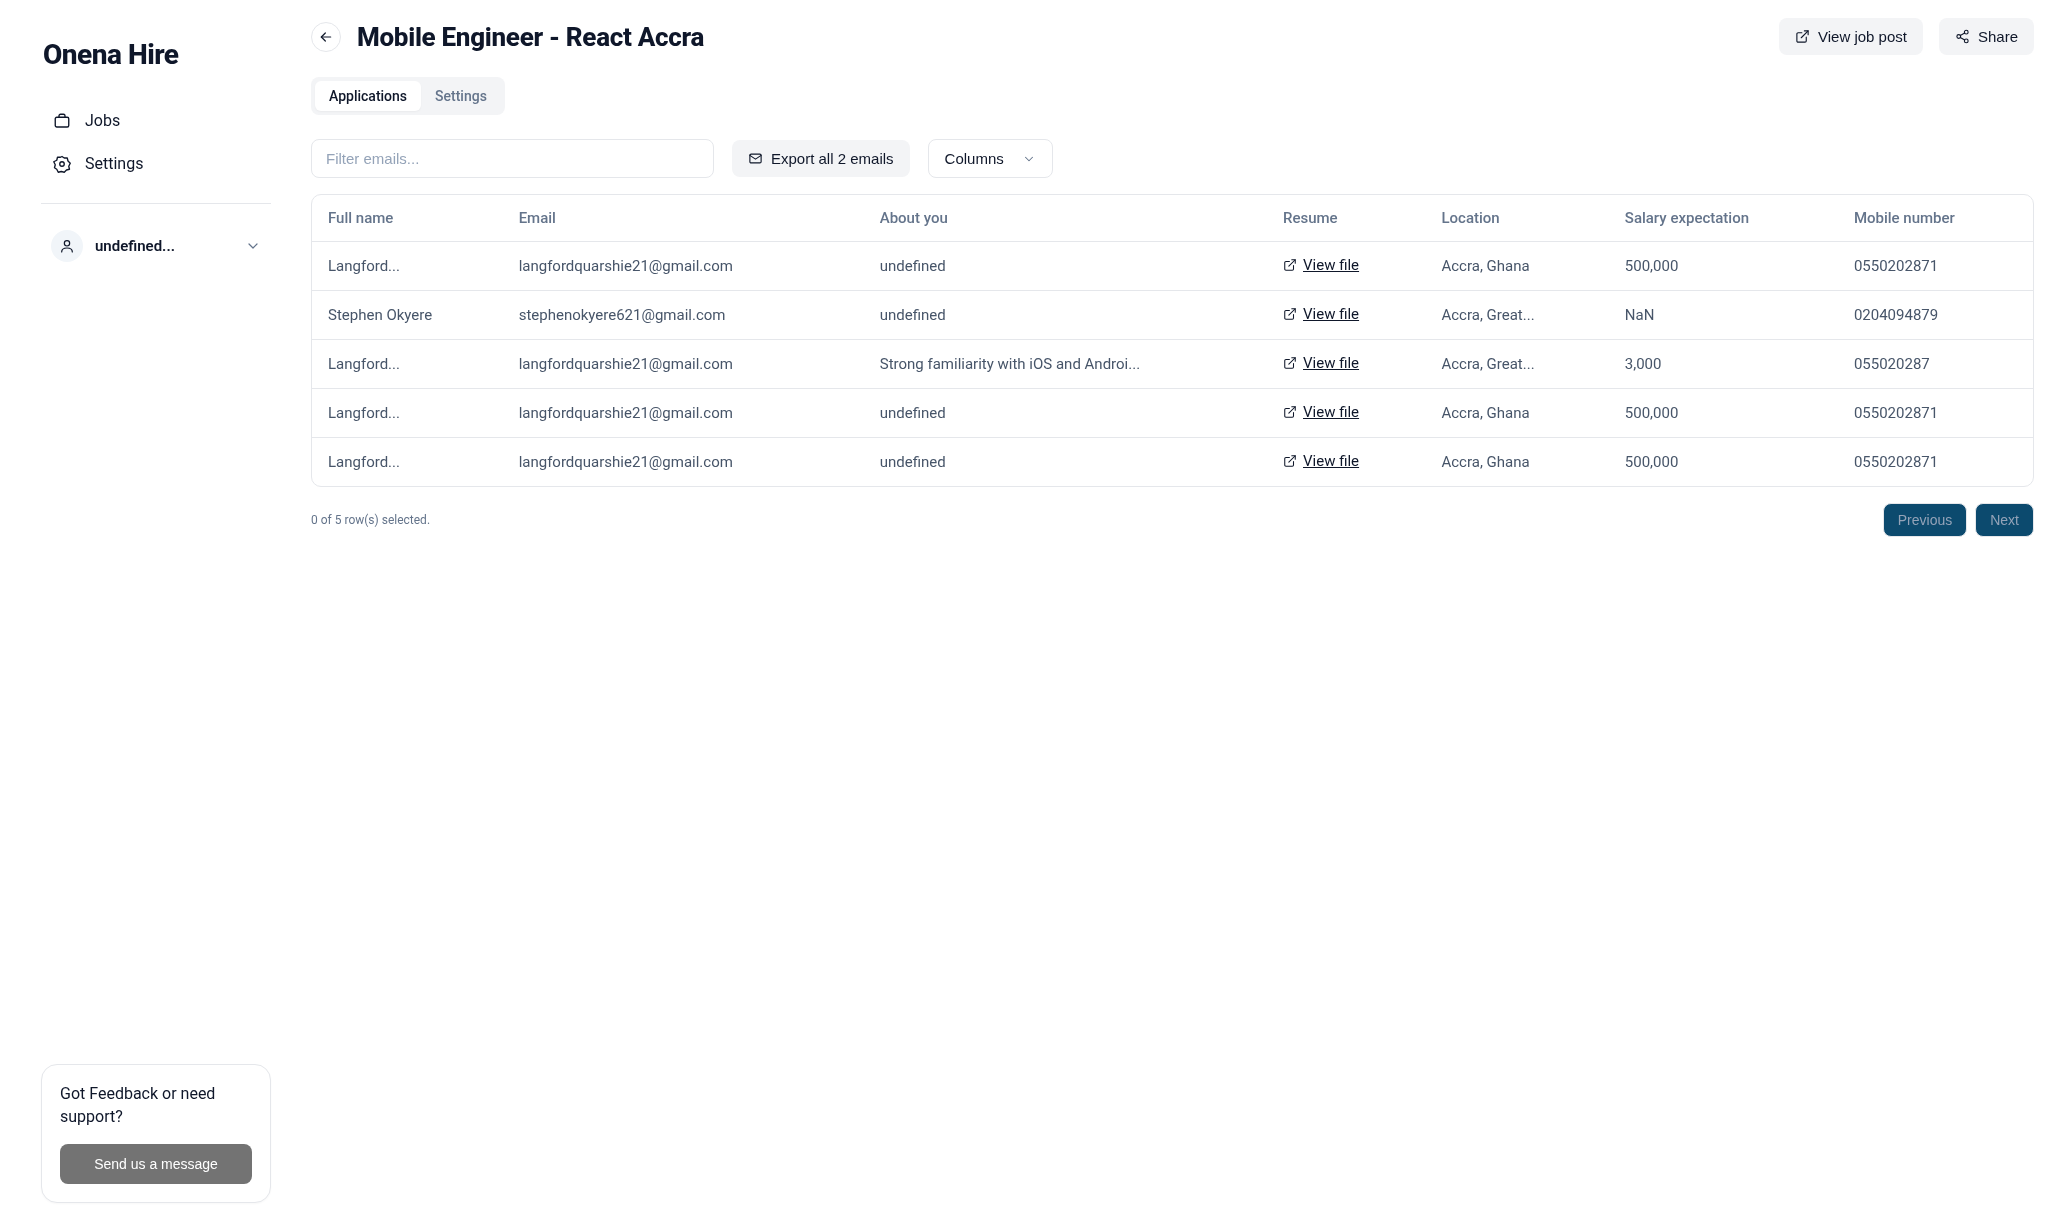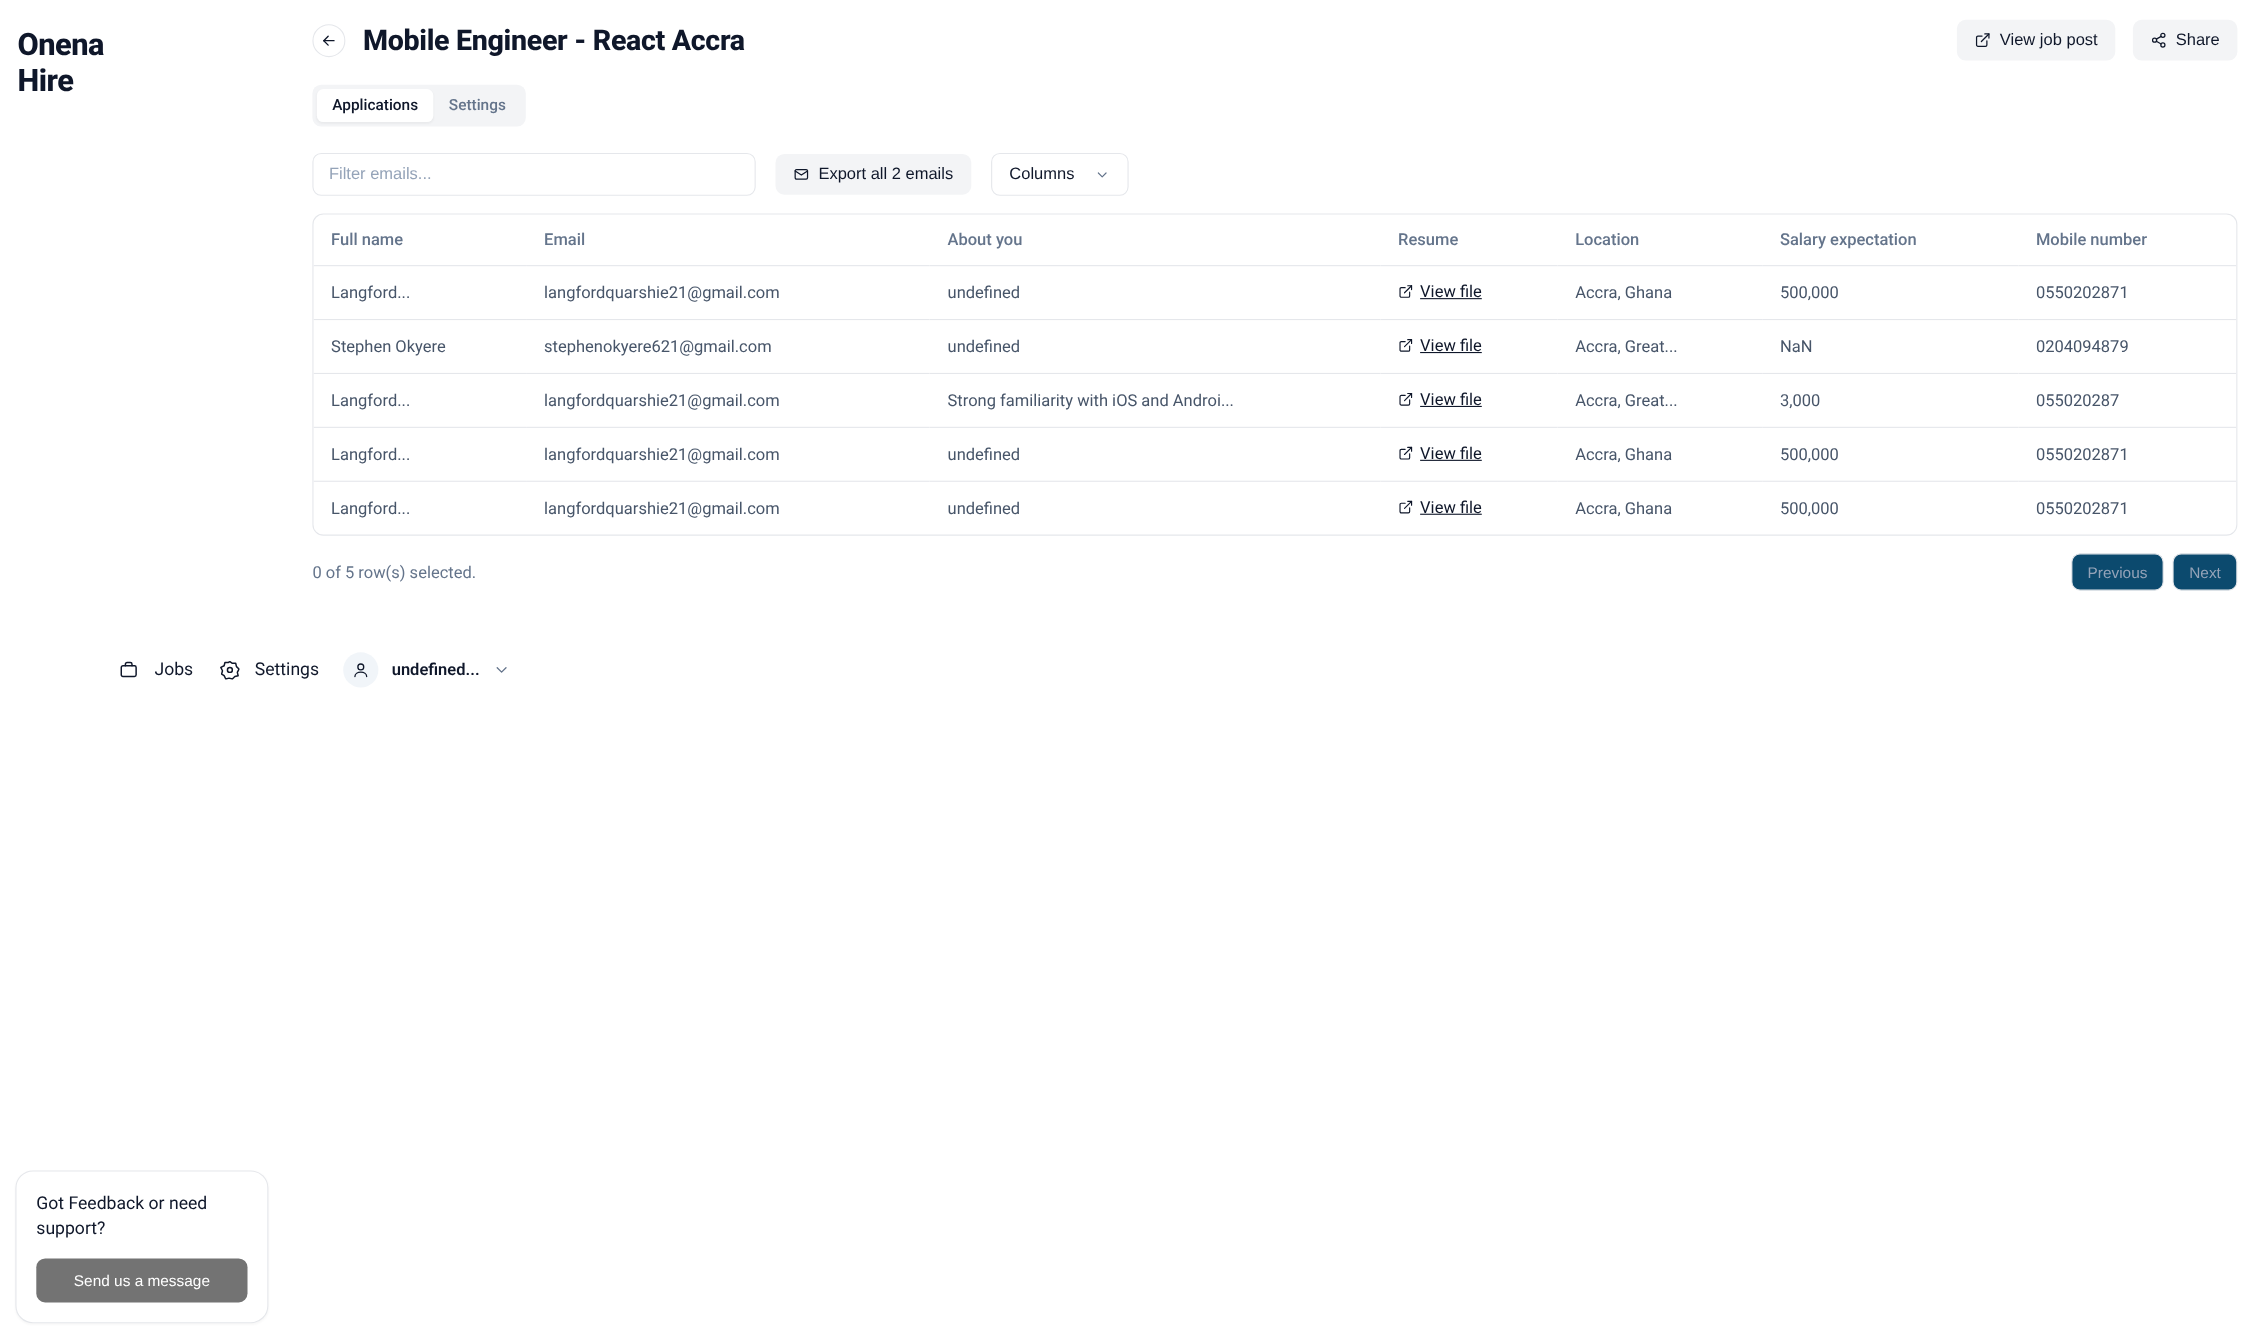--- a/index.html
+++ b/index.html
@@ -1,18 +1,18 @@
 <!DOCTYPE html>
 <html><head>
 <meta charset="utf-8">
 <style>
 * { box-sizing: border-box; margin: 0; padding: 0; }
 body { font-family: -apple-system, BlinkMacSystemFont, "Segoe UI", Roboto, sans-serif; background: #fff; color: #0f172a; }
 .app { display: flex; min-height: 100vh; }
-.sidebar { width: 258px; padding: 18px 14px; display: flex; flex-direction: row; position: relative; }
+.sidebar { width: 258px; padding: 32px 14px; display: flex; flex-direction: column; position: relative; margin-left: 27px; }
 .brand { font-size: 28px; font-weight: 800; letter-spacing: -0.5px; padding: 6px 2px 28px; }
 .nav-item { display: flex; align-items: center; gap: 14px; padding: 12px 12px; border-radius: 8px; color: #0f172a; font-size: 16px; cursor: pointer; }
 .divider { height: 1px; background: #e5e7eb; margin: 18px 0; }
 .user-chip { display: flex; align-items: center; gap: 12px; padding: 8px 10px; border-radius: 8px; cursor: pointer; }
 .avatar { width: 32px; height: 32px; border-radius: 50%; background: #f1f5f9; display: flex; align-items: center; justify-content: center; }
 .user-name { font-weight: 600; font-size: 15px; max-width: 130px; overflow: hidden; text-overflow: ellipsis; white-space: nowrap; }
 .feedback-card { position: absolute; left: 14px; bottom: 14px; width: 230px; border: 1px solid #e5e7eb; border-radius: 16px; padding: 18px; background: #fff; box-shadow: 0 1px 2px rgba(0,0,0,0.03); }
 .feedback-title { font-size: 16px; color: #0f172a; margin-bottom: 16px; line-height: 1.4; }
 .feedback-btn { width: 100%; background: #737373; color: #fff; border: none; border-radius: 8px; padding: 12px 14px; font-size: 14px; font-weight: 500; cursor: pointer; }
 .main { flex: 1; padding: 18px 14px 24px 26px; }
@@ -37,21 +37,21 @@
 tbody tr:last-child td { border-bottom: none; }
 .view-file { display: inline-flex; align-items: center; gap: 6px; text-decoration: underline; color: #0f172a; cursor: pointer; }
 .col-name { width: 130px; max-width:130px; overflow:hidden; text-overflow:ellipsis; }
 .col-email { width: 220px; }
 .col-about { width: 275px; max-width:275px; overflow:hidden; text-overflow:ellipsis; }
 .col-resume { width: 100px; }
 .col-location { width: 125px; max-width:125px; overflow:hidden; text-overflow:ellipsis; }
 .col-salary { width: 145px; }
 .col-mobile { width: 130px; }
 .table-footer { display: flex; align-items: center; margin-top: 16px; }
-.selection-label { color: #64748b; font-size: 15px; }
+.selection-label { color: #64748b; font-size: 12px; }
 .pagination { margin-left: auto; display: flex; gap: 8px; }
 .page-btn { border: 1px solid #e5e7eb; background: #0c4a6e; color: #94a3b8; padding: 8px 14px; border-radius: 8px; font-size: 14px; cursor: pointer; }
 svg { display: block; }
 .icon-stroke { stroke: #0f172a; stroke-width: 1.8; fill: none; stroke-linecap: round; stroke-linejoin: round; }
 .icon-muted { stroke: #64748b; }
 </style>
 </head>
 <body>
 
 <div class="app">

